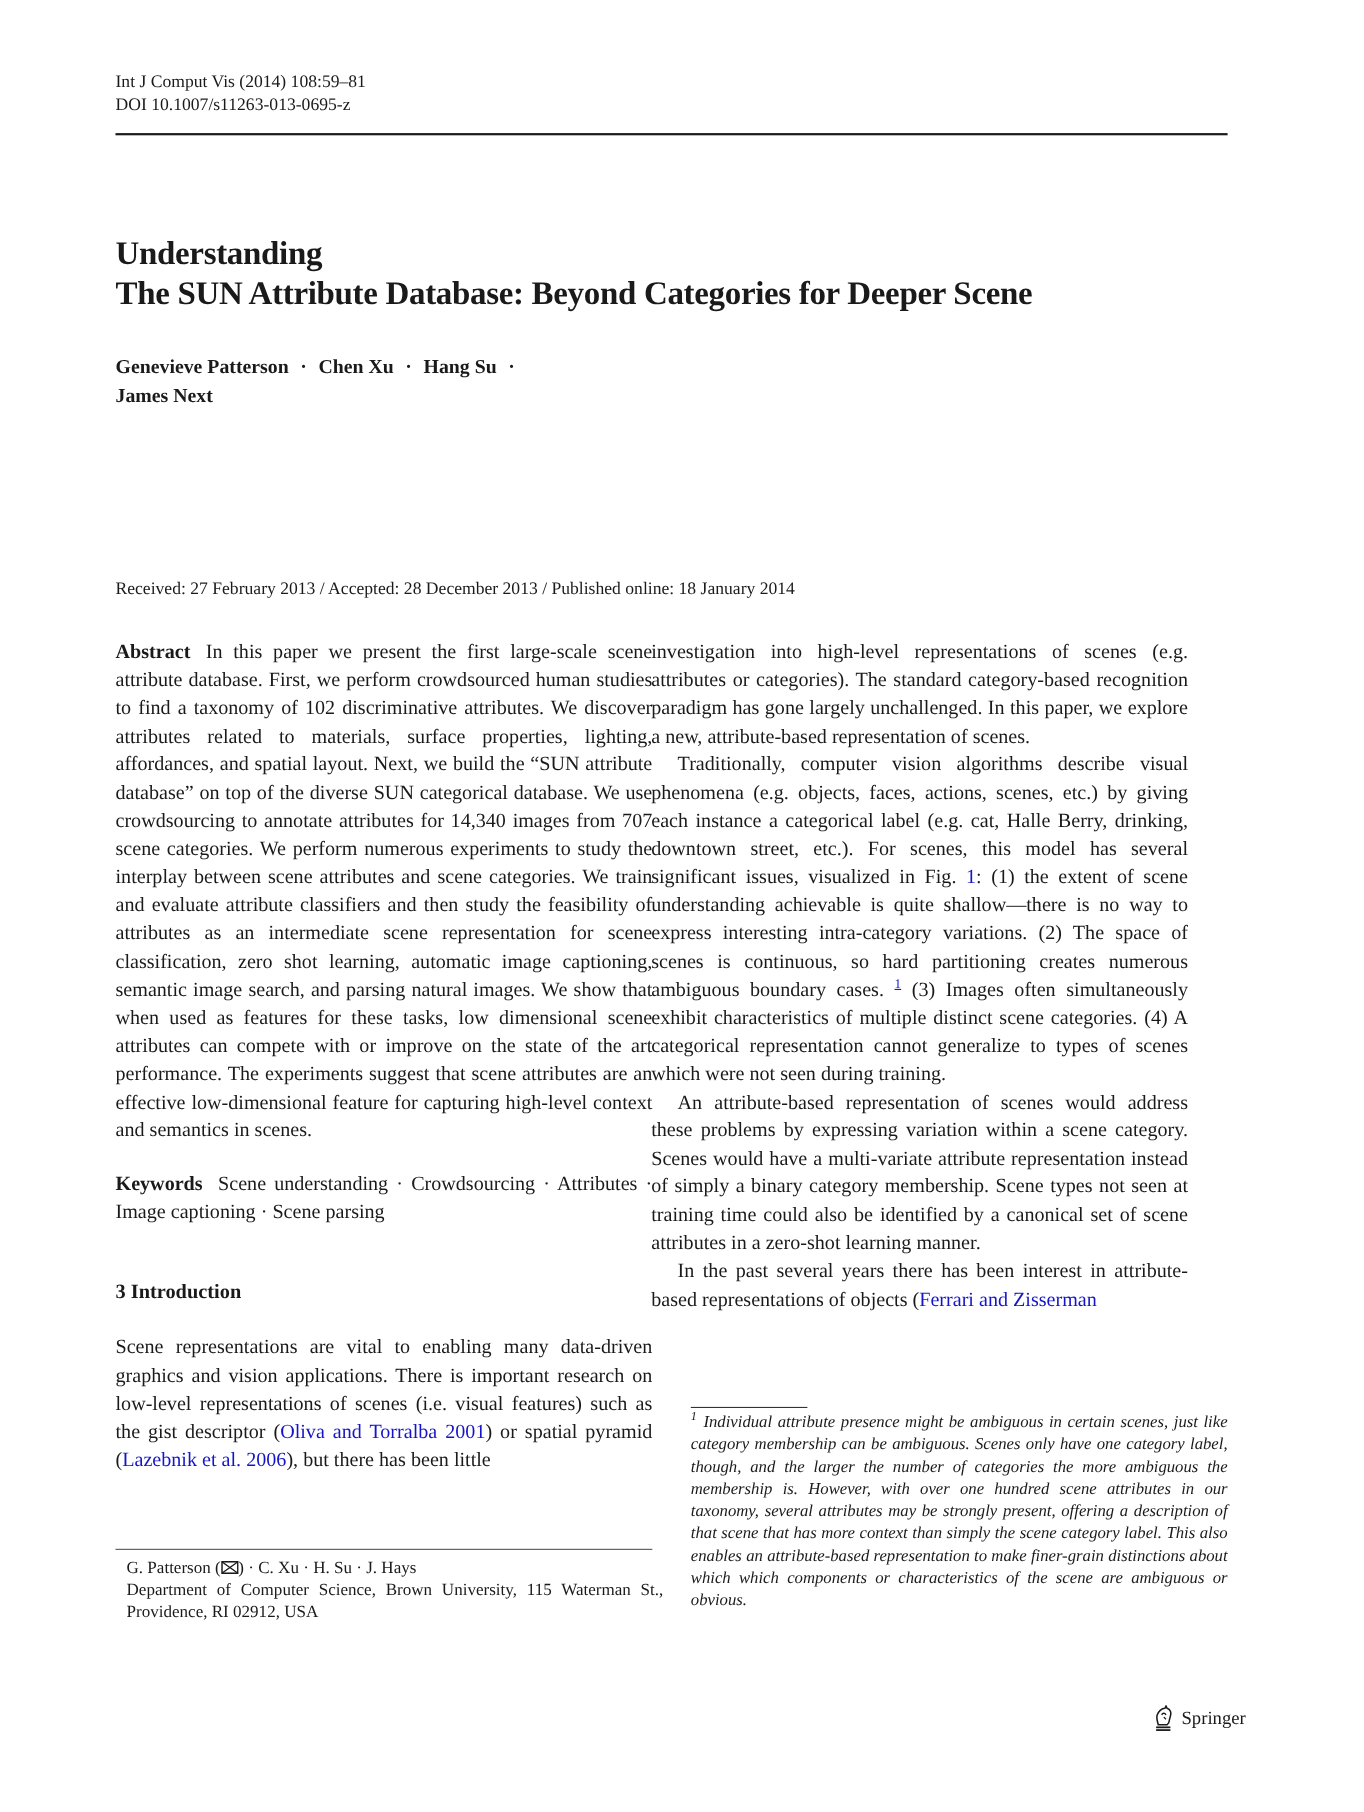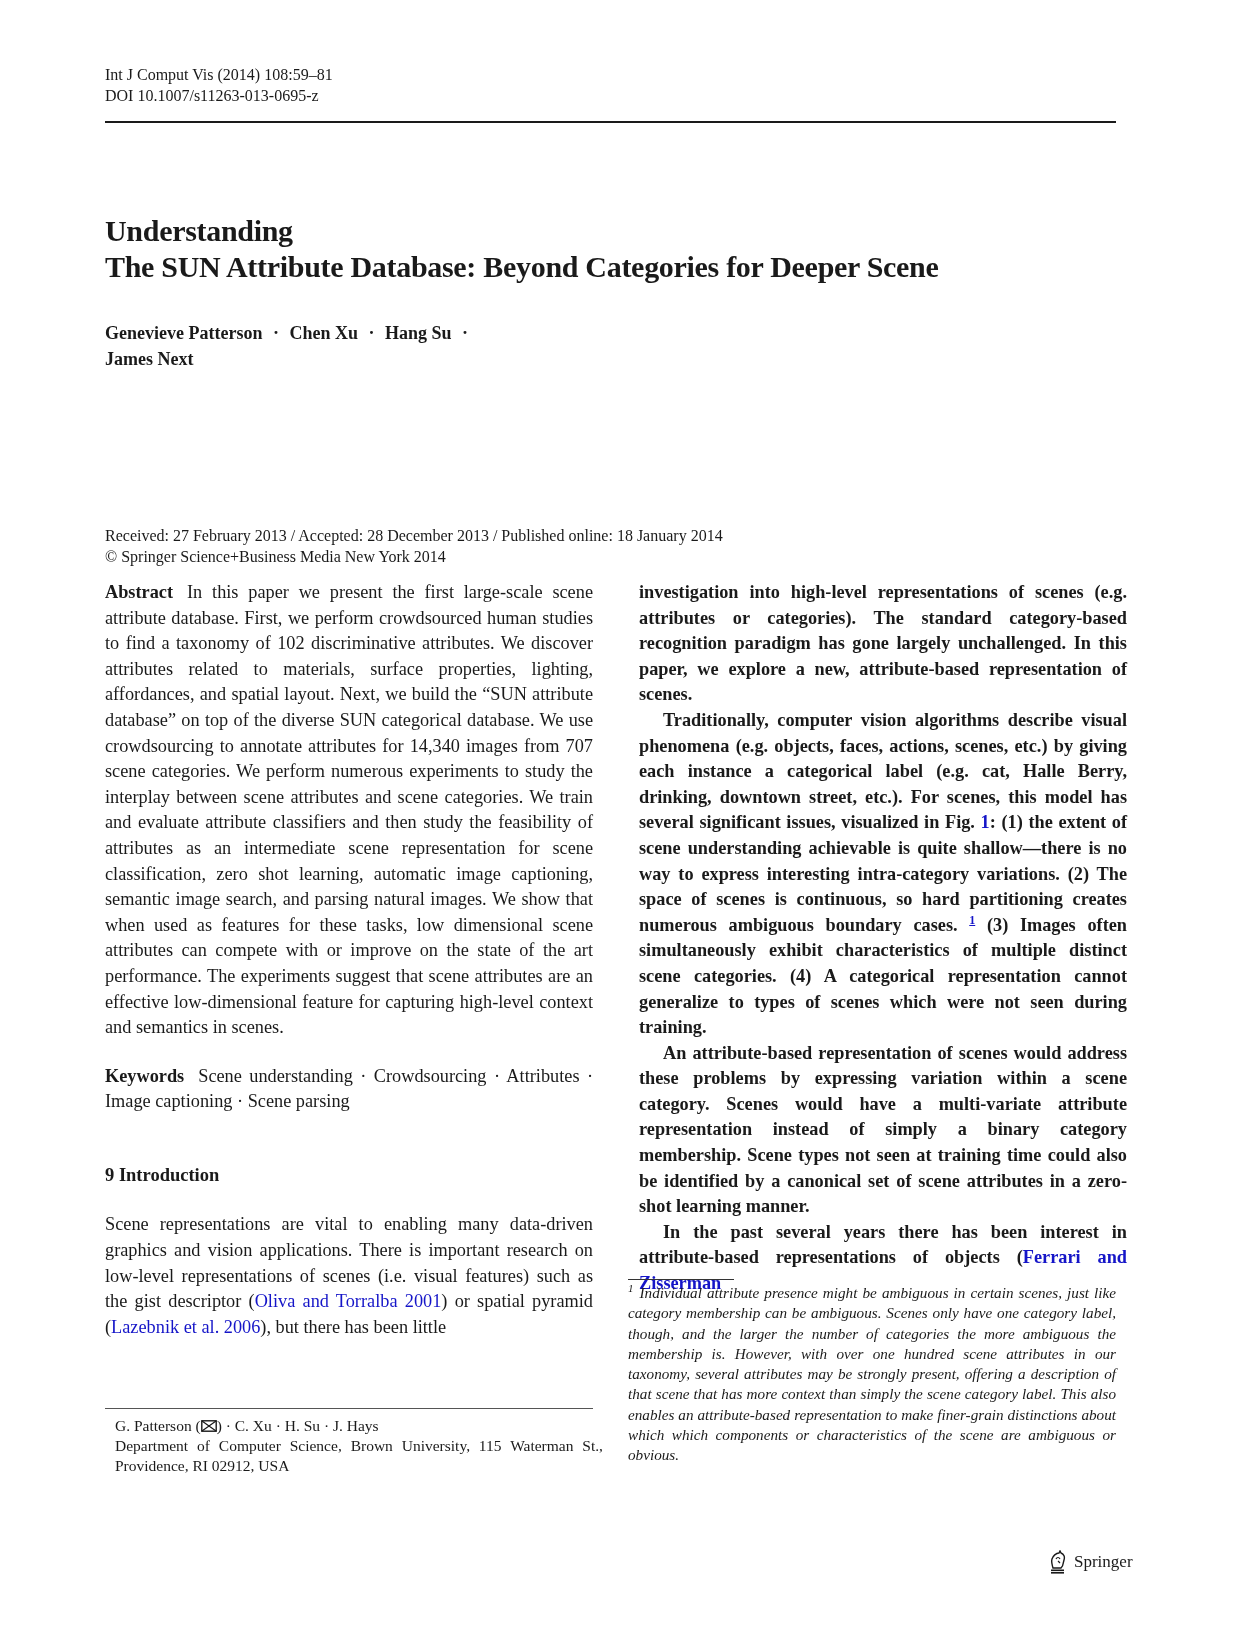--- a/index.html
+++ b/index.html
@@ -10,21 +10,21 @@
   }
   .abs { position: absolute; }
   .running-head { left: 105px; top: 64px; font-size: 16px; line-height: 21px; }
   .head-rule { left: 105px; top: 121px; width: 1011px; height: 2px; background: #1a1a1a; }
   .title { left: 105px; top: 213px; width: 1000px; font-size: 30px; line-height: 36px; font-weight: bold; letter-spacing: -0.3px; }
   .authors { left: 105px; top: 320px; width: 600px; font-size: 18px; line-height: 26px; font-weight: bold; }
   .authors .sep { font-weight: bold; padding: 0 6px; }
   .dates { left: 105px; top: 498px; width: 900px; font-size: 16px; line-height: 21px; margin-top: 27px; }
   .col { width: 488px; font-size: 18.3px; line-height: 25.6px; text-align: justify; }
   .col-left { left: 105px; }
-  .col-right { left: 639px; font-weight: bold; }
+  .col-right { left: 592px; }
   .col p { margin: 0; }
   .col p.indent { text-indent: 24px; }
   .label-bold { font-weight: bold; margin-right: 14px; }
   .section-h { font-weight: bold; font-size: 18.5px; }
   a.ref, .ref { color: #1515c8; text-decoration: none; }
   .sup { font-size: 12px; vertical-align: super; line-height: 0; color: #1515c8; }
   .fn-rule-left { left: 105px; top: 1408px; width: 488px; height: 1px; background: #555; }
   .affil { left: 105px; top: 1416px; width: 488px; font-size: 15.5px; line-height: 20px; text-align: justify; margin-left: 10px; }
   .fn-rule-right { left: 628px; top: 1279px; width: 106px; height: 1px; background: #333; }
   .footnote { left: 628px; top: 1283px; width: 488px; font-size: 15.2px; line-height: 20.3px; text-align: justify; font-style: italic; }
@@ -54,31 +54,30 @@
     <span>Chen Xu</span>
     <span class="sep">·</span>
     <span>Hang Su</span>
     <span class="sep">·</span>
   </div>
   <div><span>James Next</span></div>
 </div>
 
 <div class="abs dates">
   <div>Received: 27 February 2013 / Accepted: 28 December 2013 / Published online: 18 January 2014</div>
-  <div>© Springer Science+Business Media New York 2014</div>
 </div>
 
 <div class="abs col col-left" style="top:580px;">
   <p>
     <span class="label-bold">Abstract</span><span>In this paper we present the first large-scale scene attribute database. First, we perform crowdsourced human studies to find a taxonomy of 102 discriminative attributes. We discover attributes related to materials, surface properties, lighting, affordances, and spatial layout. Next, we build the “SUN attribute database” on top of the diverse SUN categorical database. We use crowdsourcing to annotate attributes for 14,340 images from 707 scene categories. We perform numerous experiments to study the interplay between scene attributes and scene categories. We train and evaluate attribute classifiers and then study the feasibility of attributes as an intermediate scene representation for scene classification, zero shot learning, automatic image captioning, semantic image search, and parsing natural images. We show that when used as features for these tasks, low dimensional scene attributes can compete with or improve on the state of the art performance. The experiments suggest that scene attributes are an effective low-dimensional feature for capturing high-level context and semantics in scenes.</span>
   </p>
   <p style="margin-top:23px;">
     <span class="label-bold">Keywords</span><span>Scene understanding · Crowdsourcing · Attributes · Image captioning · Scene parsing</span>
   </p>
-  <p style="margin-top:48px;" class="section-h">9 Introduction</p>
+  <p style="margin-top:48px;" class="section-h">3 Introduction</p>
   <p style="margin-top:24px;">
     <span>Scene representations are vital to enabling many data-driven graphics and vision applications. There is important research on low-level representations of scenes (i.e. visual features) such as the gist descriptor (</span><a class="ref" href="#">Oliva and Torralba 2001</a><span>) or spatial pyramid (</span><a class="ref" href="#">Lazebnik et al. 2006</a><span>), but there has been little</span>
   </p>
 </div>
 
 <div class="abs fn-rule-left"></div>
 <div class="abs affil">
   <div>
     <span>G. Patterson (</span><svg class="mail-icon" viewBox="0 0 16 12">
         <rect x="0.8" y="0.8" width="14.4" height="10.4" fill="none" stroke="#1a1a1a" stroke-width="1.4"></rect>

